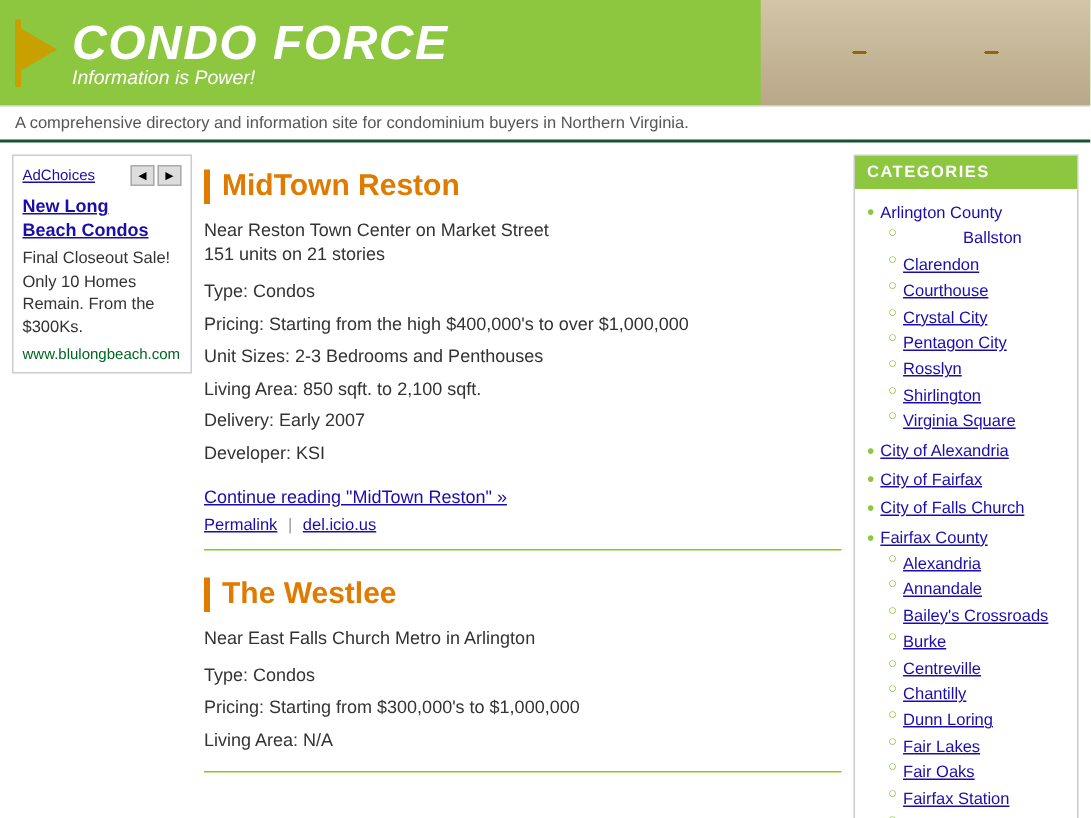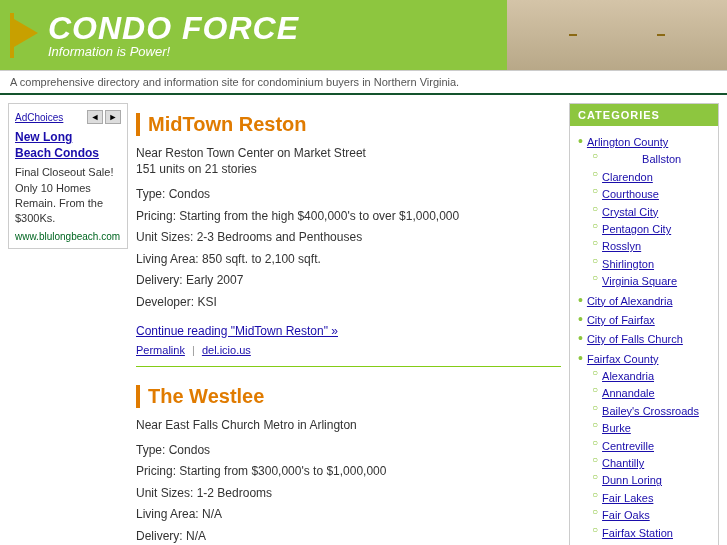--- a/index.html
+++ b/index.html
@@ -280,36 +280,34 @@
         <a>del.icio.us</a>
       </div>
     </div>
 
     <div class="listing">
       <div class="listing-title">The Westlee</div>
       <div class="listing-subtitle">Near East Falls Church Metro in Arlington</div>
       <div class="listing-details">
         <div>Type: <span>Condos</span></div>
         <div>Pricing: <span>Starting from $300,000's to $1,000,000</span></div>
-        <div>Unit Sizes: <span>1-2 Bedrooms</span></div>
         <div>Living Area: <span>N/A</span></div>
-        <div>Delivery: <span>N/A</span></div>
 
       </div>
 
     </div>
 
   </div>
 
   <div id="right-sidebar">
     <div class="categories-header">CATEGORIES</div>
     <div class="categories-list" id="categories-list">
     <div class="cat-item parent">
           <span class="cat-dot bullet">•</span>
-          <span class="cat-label" style="color:#1a0dab;text-decoration:underline;text-align:right;">Arlington County</span>
+          <span class="cat-label" style="color:#1a0dab;text-align:right;">Arlington County</span>
         </div>
         <div class="cat-item cat-sub">
           <span class="cat-dot circle">○</span>
           <span class="cat-label" style="color:#1a0dab;margin-left:40px;">Ballston</span>
         </div>
         <div class="cat-item cat-sub">
           <span class="cat-dot circle">○</span>
           <span class="cat-label" style="color:#1a0dab;text-decoration:underline;">Clarendon</span>
         </div>
         <div class="cat-item cat-sub">

